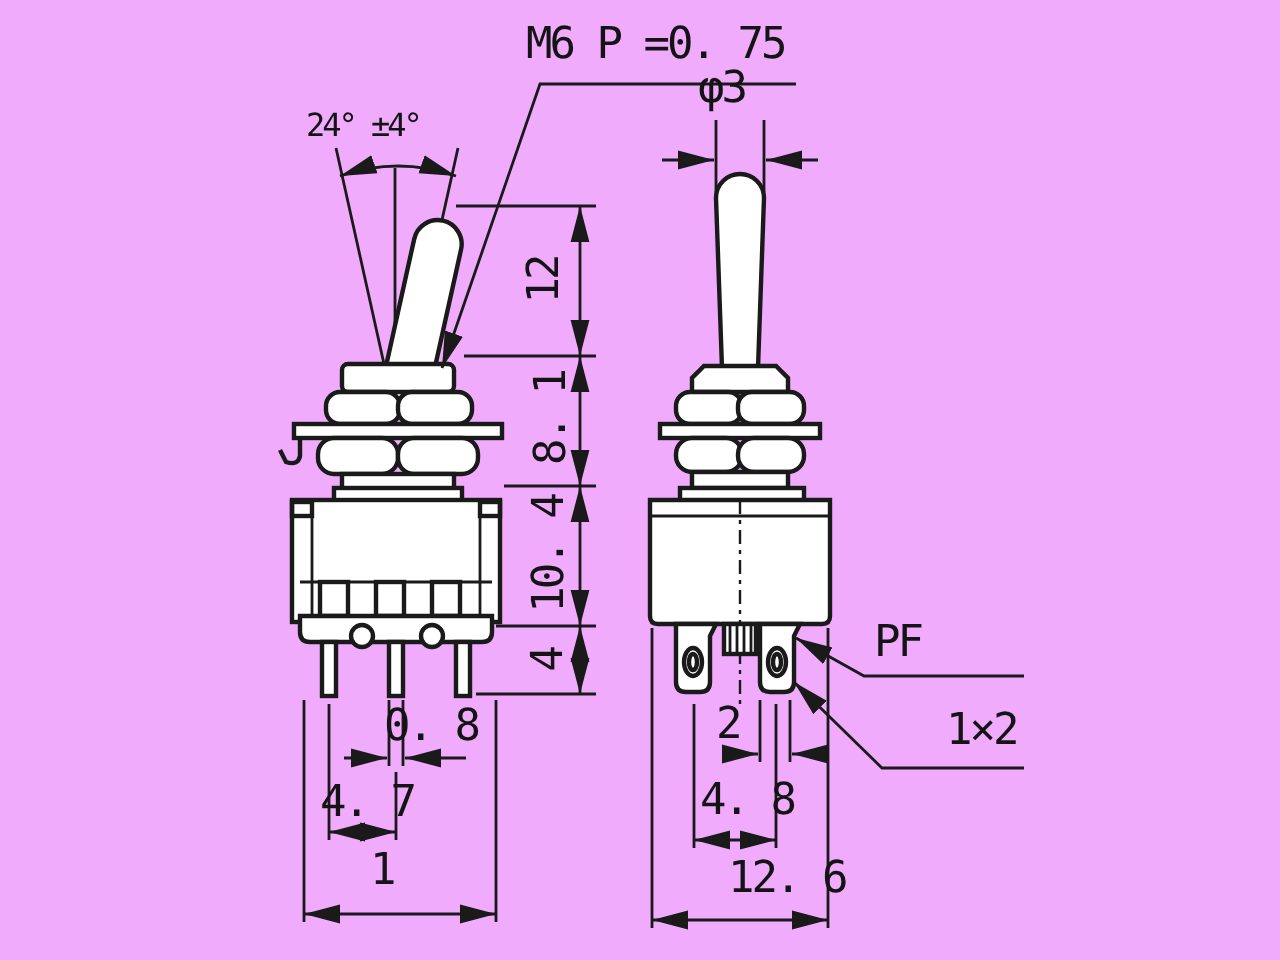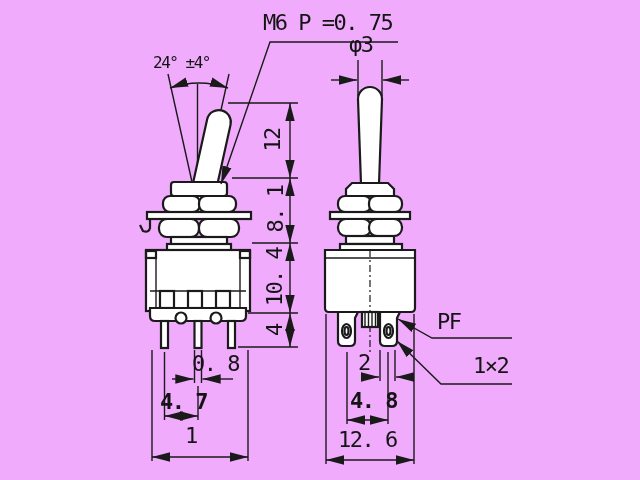--- a/index.html
+++ b/index.html
@@ -181,23 +181,23 @@
 <div class="lbl s22" style="left:263px;top:12px;">M6 P =0. 75</div>
 <div class="lbl s20" style="left:153px;top:55px;">24° ±4°</div>
 <div class="lbl s22" style="left:349px;top:34px;">φ3</div>
 
 <div class="lbl s22 rot" style="left:261px;top:129px;">12</div>
 <div class="lbl s22 rot" style="left:253px;top:198px;">8. 1</div>
 <div class="lbl s22 rot" style="left:246px;top:266px;">10. 4</div>
 <div class="lbl s22 rot" style="left:269px;top:319px;">4</div>
 
 <div class="lbl s22" style="left:192px;top:353px;">0. 8</div>
-<div class="lbl s22" style="left:160px;top:391px;font-weight:bold;">4. 7</div>
+<div class="lbl s22" style="left:160px;top:391px;">4. 7</div>
 <div class="lbl s22" style="left:185px;top:425px;">1</div>
 
 <div class="lbl s22" style="left:358px;top:352px;">2</div>
-<div class="lbl s22" style="left:350px;top:390px;font-weight:bold;">4. 8</div>
-<div class="lbl s22" style="left:338px;top:429px;">12. 6</div>
+<div class="lbl s22" style="left:350px;top:390px;">4. 8</div>
+<div class="lbl s22" style="left:364px;top:429px;">12. 6</div>
 
 <div class="lbl s23" style="left:437px;top:311px;">PF</div>
 <div class="lbl s23" style="left:441px;top:355px;margin-left:32px;">1×2</div>
 
 </div>
 
 </body></html>

